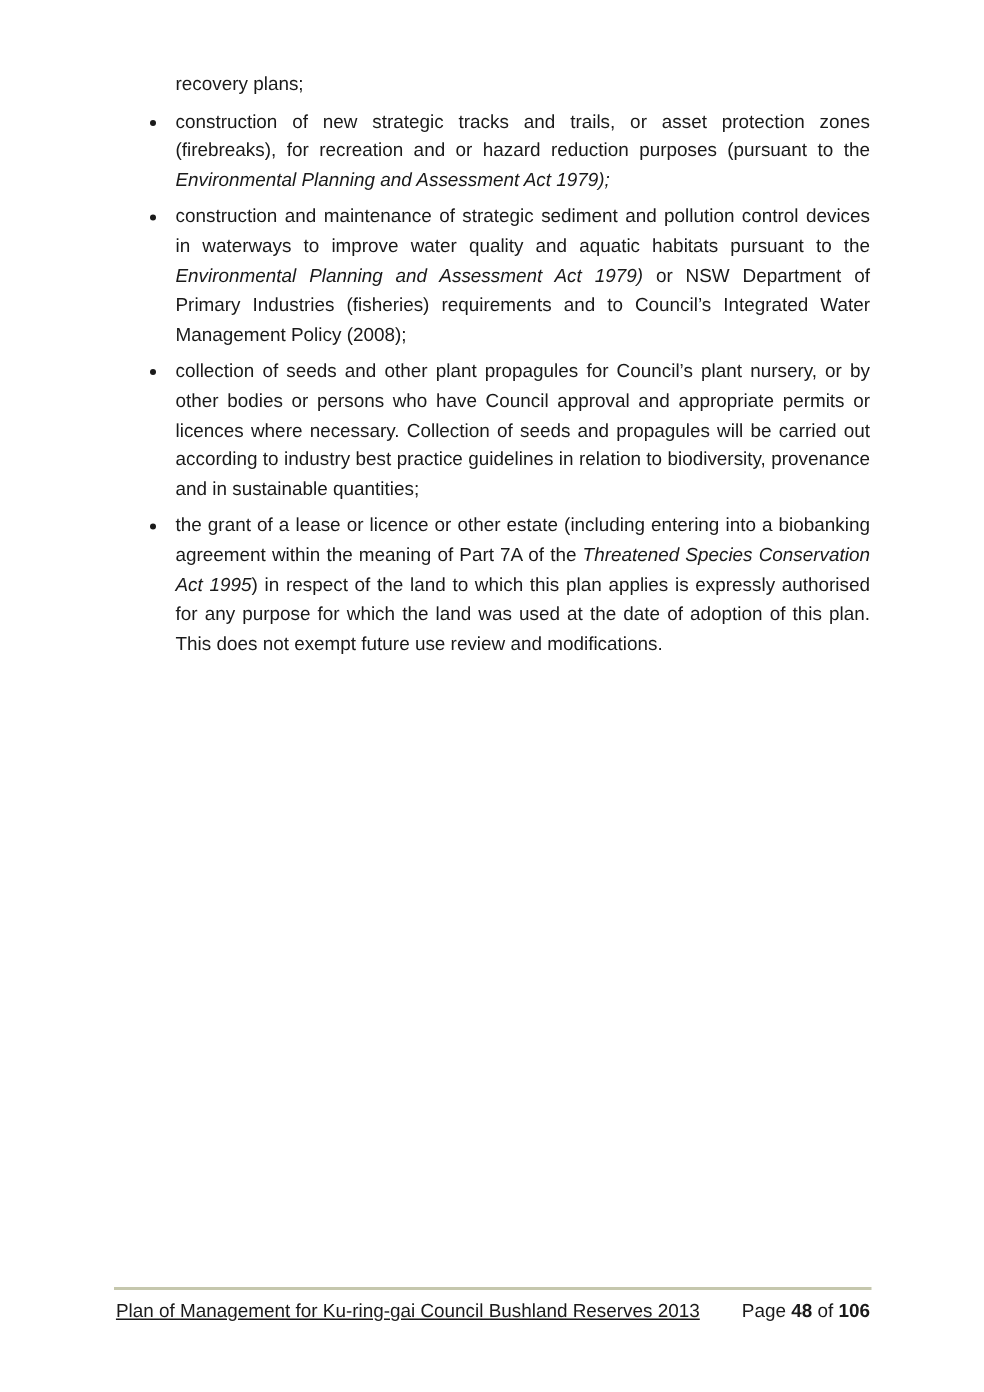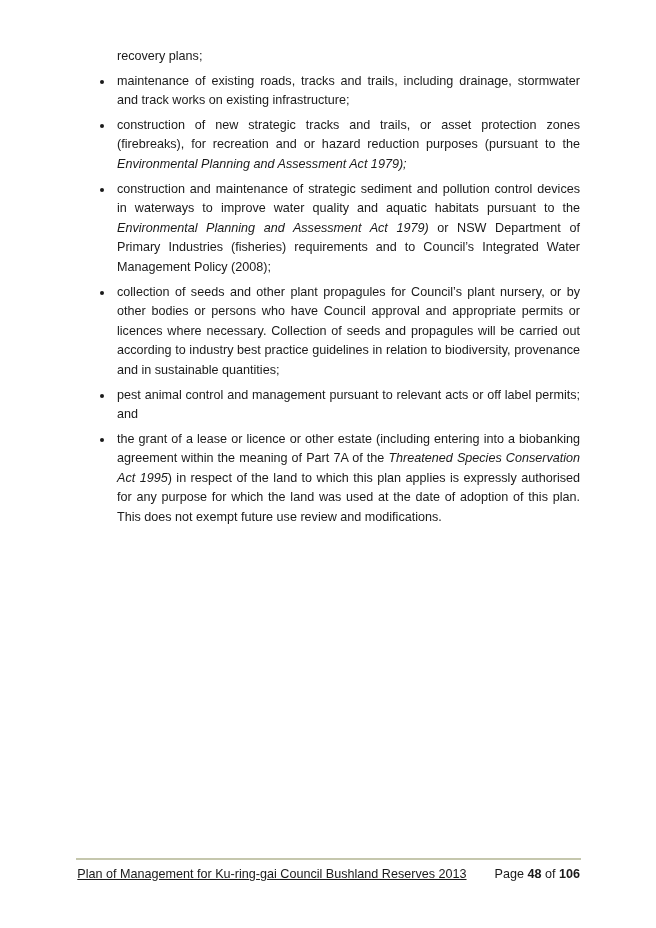--- a/index.html
+++ b/index.html
@@ -87,25 +87,23 @@
     }
     .footer b { font-weight: bold; margin-top: 36px; }
   </style>
 </head>
 <body>
 
 <div class="page">
   <div class="content">
     <p class="lead">recovery plans;</p>
     <ul class="bullets">
-      <li><span class="dot"></span><span class="txt"><span>maintenance of existing roads, tracks and trails, including drainage, stormwater and track works on existing infrastructure;</span></span></li>
       <li><span class="dot"></span><span class="txt"><span>construction of new strategic tracks and trails, or asset protection zones (firebreaks), for recreation and or hazard reduction purposes (pursuant to the </span><span class="it">Environmental Planning and Assessment Act 1979);</span></span></li>
       <li><span class="dot"></span><span class="txt"><span>construction and maintenance of strategic sediment and pollution control devices in waterways to improve water quality and aquatic habitats pursuant to the </span><span class="it">Environmental Planning and Assessment Act 1979)</span><span> or NSW Department of Primary Industries (fisheries) requirements and to Council’s Integrated Water Management Policy (2008);</span></span></li>
       <li><span class="dot"></span><span class="txt"><span>collection of seeds and other plant propagules for Council’s plant nursery, or by other bodies or persons who have Council approval and appropriate permits or licences where necessary. Collection of seeds and propagules will be carried out according to industry best practice guidelines in relation to biodiversity, provenance and in sustainable quantities;</span></span></li>
-      <li><span class="dot"></span><span class="txt"><span>pest animal control and management pursuant to relevant acts or off label permits; and</span></span></li>
       <li><span class="dot"></span><span class="txt"><span>the grant of a lease or licence or other estate (including entering into a biobanking agreement within the meaning of Part 7A of the </span><span class="it">Threatened Species Conservation Act 1995</span><span>) in respect of the land to which this plan applies is expressly authorised for any purpose for which the land was used at the date of adoption of this plan. This does not exempt future use review and modifications.</span></span></li>
     </ul>
   </div>
 
   <div class="footer-rule" style="background: rgb(197, 199, 173);"></div>
   <div class="footer">
     <span class="title">Plan of Management for Ku-ring-gai Council Bushland Reserves 2013</span>
     <span class="sep" style="background: rgb(154, 154, 154);"></span>
     <span>
       <span>Page</span>

